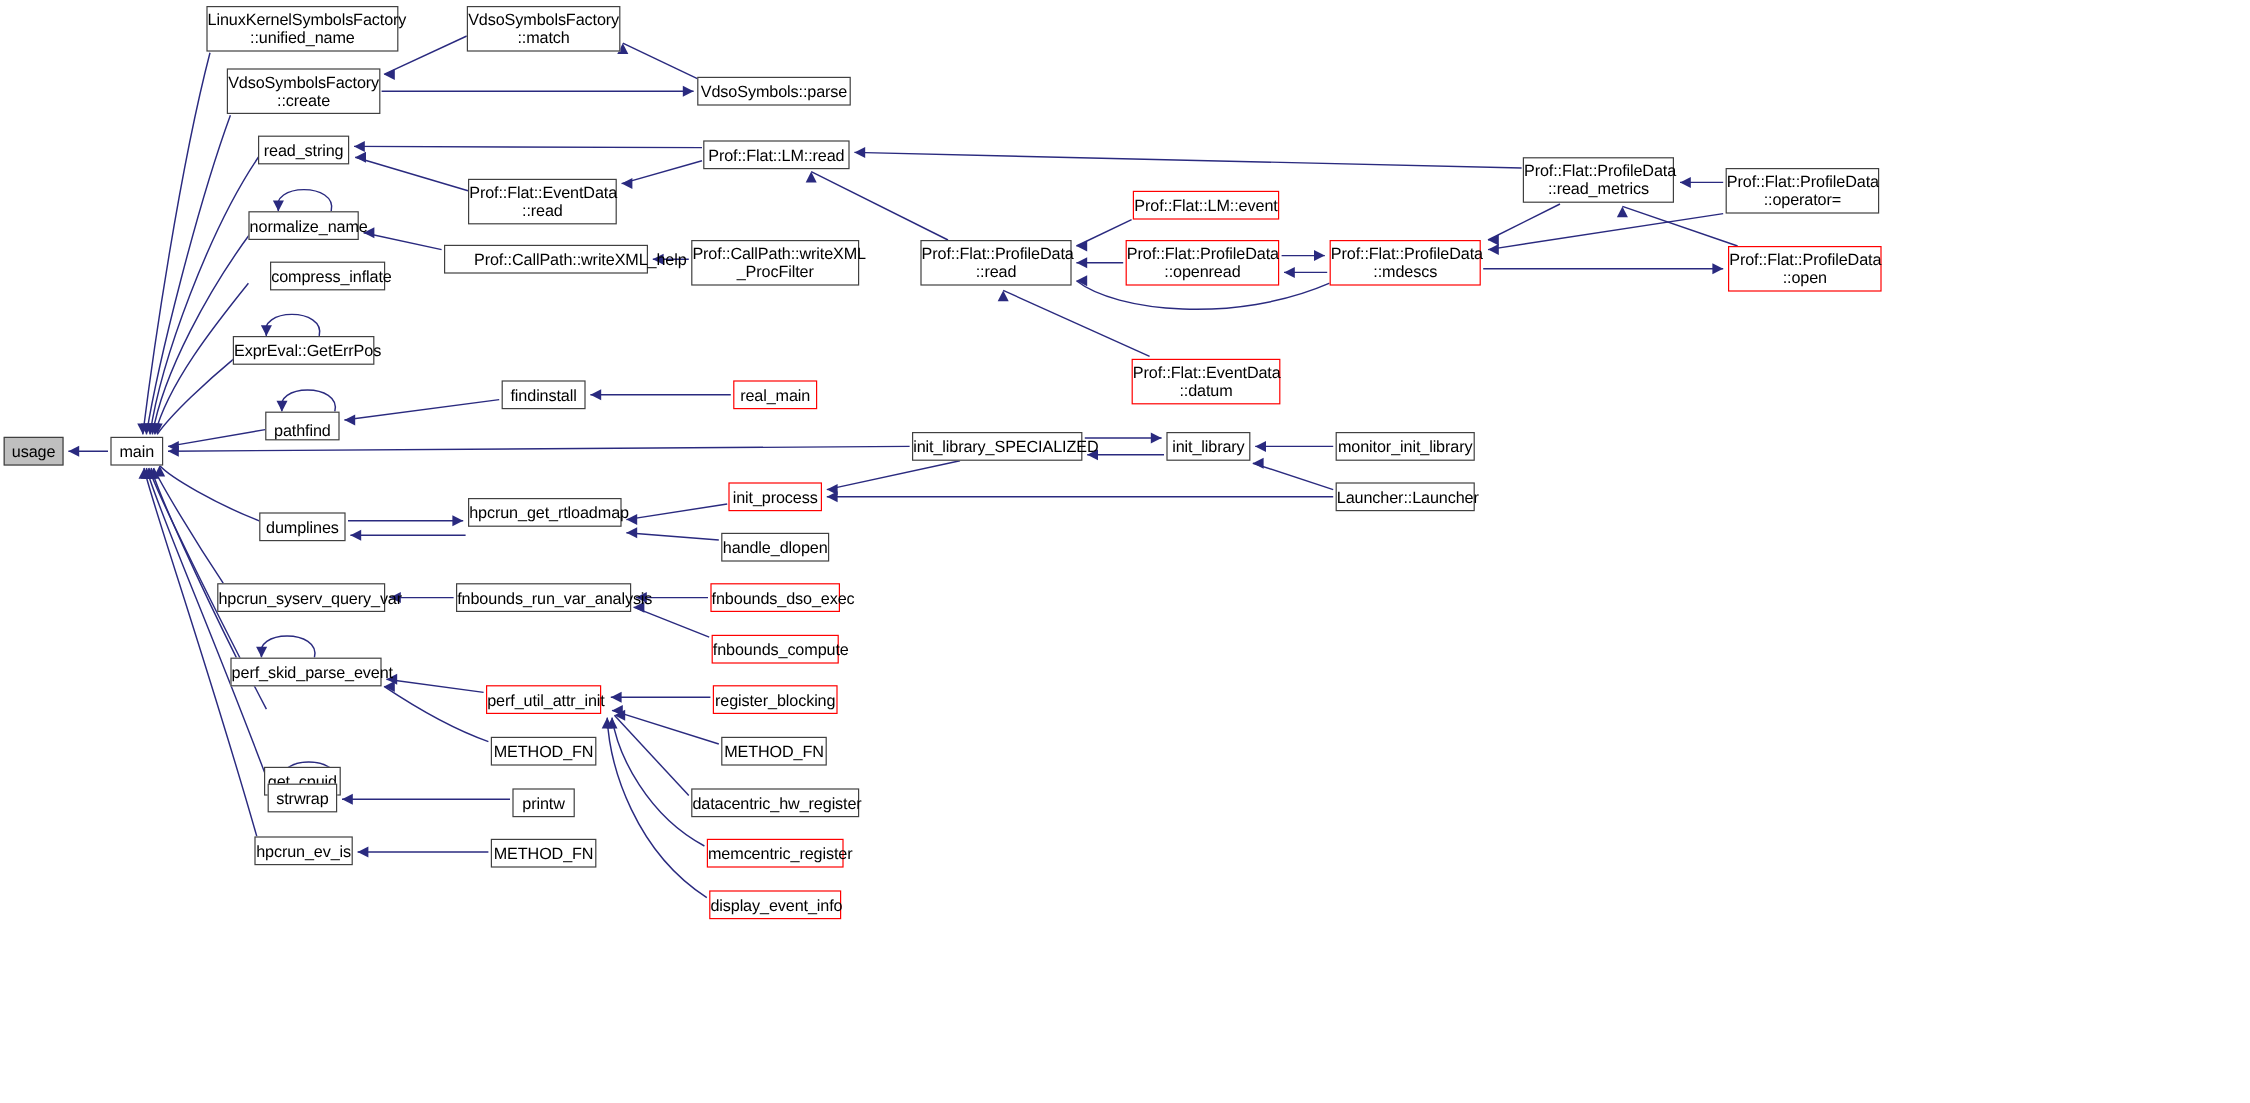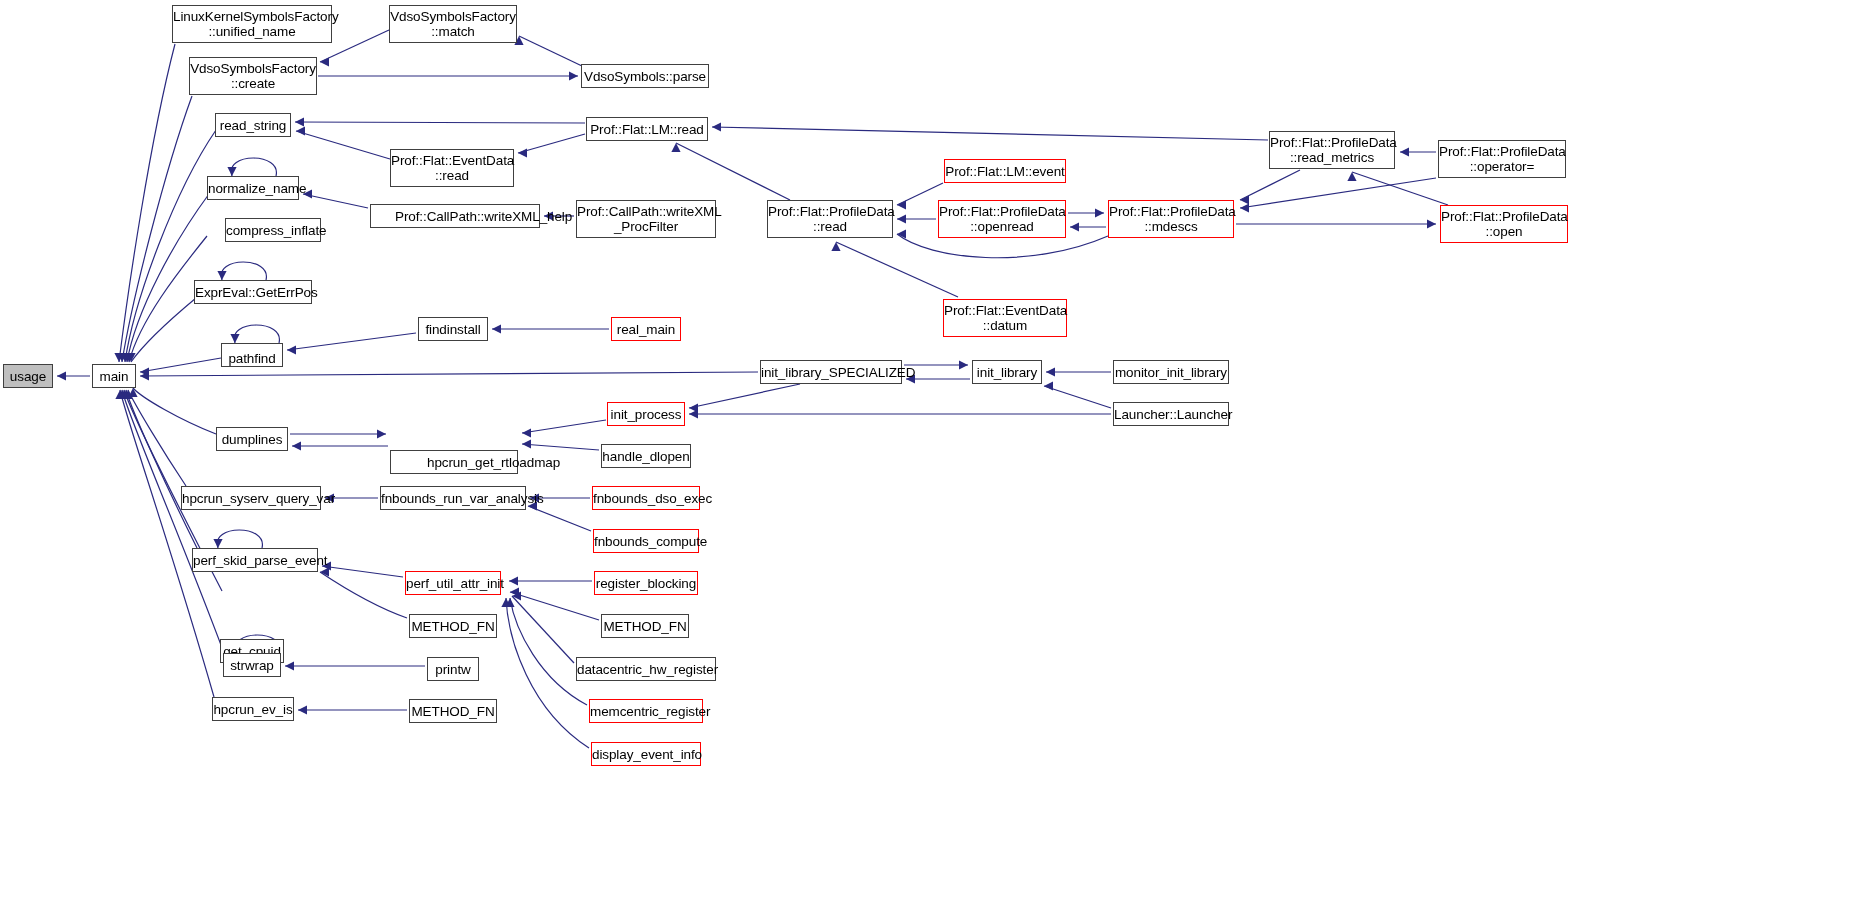--- a/index.html
+++ b/index.html
@@ -223,21 +223,21 @@
 ::datum</span></div>
     <div class="node" style="left: 418px; top: 317px; width: 70px; height: 24px;"><span class="lbl">findinstall</span></div>
     <div class="node red" style="left: 611px; top: 317px; width: 70px; height: 24px;"><span class="lbl">real_main</span></div>
     <div class="node" style="left: 221px; top: 343px; width: 62px; height: 24px; align-items: flex-end;"><span class="lbl">pathfind</span></div>
     <div class="node" style="left: 760px; top: 360px; width: 142px; height: 24px;"><span class="lbl">init_library_SPECIALIZED</span></div>
     <div class="node" style="left: 972px; top: 360px; width: 70px; height: 24px;"><span class="lbl">init_library</span></div>
     <div class="node" style="left: 1113px; top: 360px; width: 116px; height: 24px;"><span class="lbl">monitor_init_library</span></div>
     <div class="node red" style="left: 607px; top: 402px; width: 78px; height: 24px;"><span class="lbl">init_process</span></div>
     <div class="node" style="left: 1113px; top: 402px; width: 116px; height: 24px;"><span class="lbl">Launcher::Launcher</span></div>
     <div class="node" style="left: 216px; top: 427px; width: 72px; height: 24px;"><span class="lbl">dumplines</span></div>
-    <div class="node" style="left: 390px; top: 450px; width: 128px; height: 24px; padding-left: 36px;"><span class="lbl">hpcrun_get_rtloadmap</span></div>
+    <div class="node" style="left: 390px; top: 415px; width: 128px; height: 24px;"><span class="lbl">hpcrun_get_rtloadmap</span></div>
     <div class="node" style="left: 601px; top: 444px; width: 90px; height: 24px;"><span class="lbl">handle_dlopen</span></div>
     <div class="node" style="left: 181px; top: 486px; width: 140px; height: 24px;"><span class="lbl">hpcrun_syserv_query_var</span></div>
     <div class="node" style="left: 380px; top: 486px; width: 146px; height: 24px;"><span class="lbl">fnbounds_run_var_analysis</span></div>
     <div class="node red" style="left: 592px; top: 486px; width: 108px; height: 24px;"><span class="lbl">fnbounds_dso_exec</span></div>
     <div class="node red" style="left: 593px; top: 529px; width: 106px; height: 24px;"><span class="lbl">fnbounds_compute</span></div>
     <div class="node" style="left: 192px; top: 548px; width: 126px; height: 24px;"><span class="lbl">perf_skid_parse_event</span></div>
     <div class="node red" style="left: 405px; top: 571px; width: 96px; height: 24px;"><span class="lbl">perf_util_attr_init</span></div>
     <div class="node red" style="left: 594px; top: 571px; width: 104px; height: 24px;"><span class="lbl">register_blocking</span></div>
     <div class="node" style="left: 220px; top: 591px; width: 64px; height: 24px; margin-top: 48px;"><span class="lbl">get_cpuid</span></div>
     <div class="node" style="left: 409px; top: 614px; width: 88px; height: 24px;"><span class="lbl">METHOD_FN</span></div>

